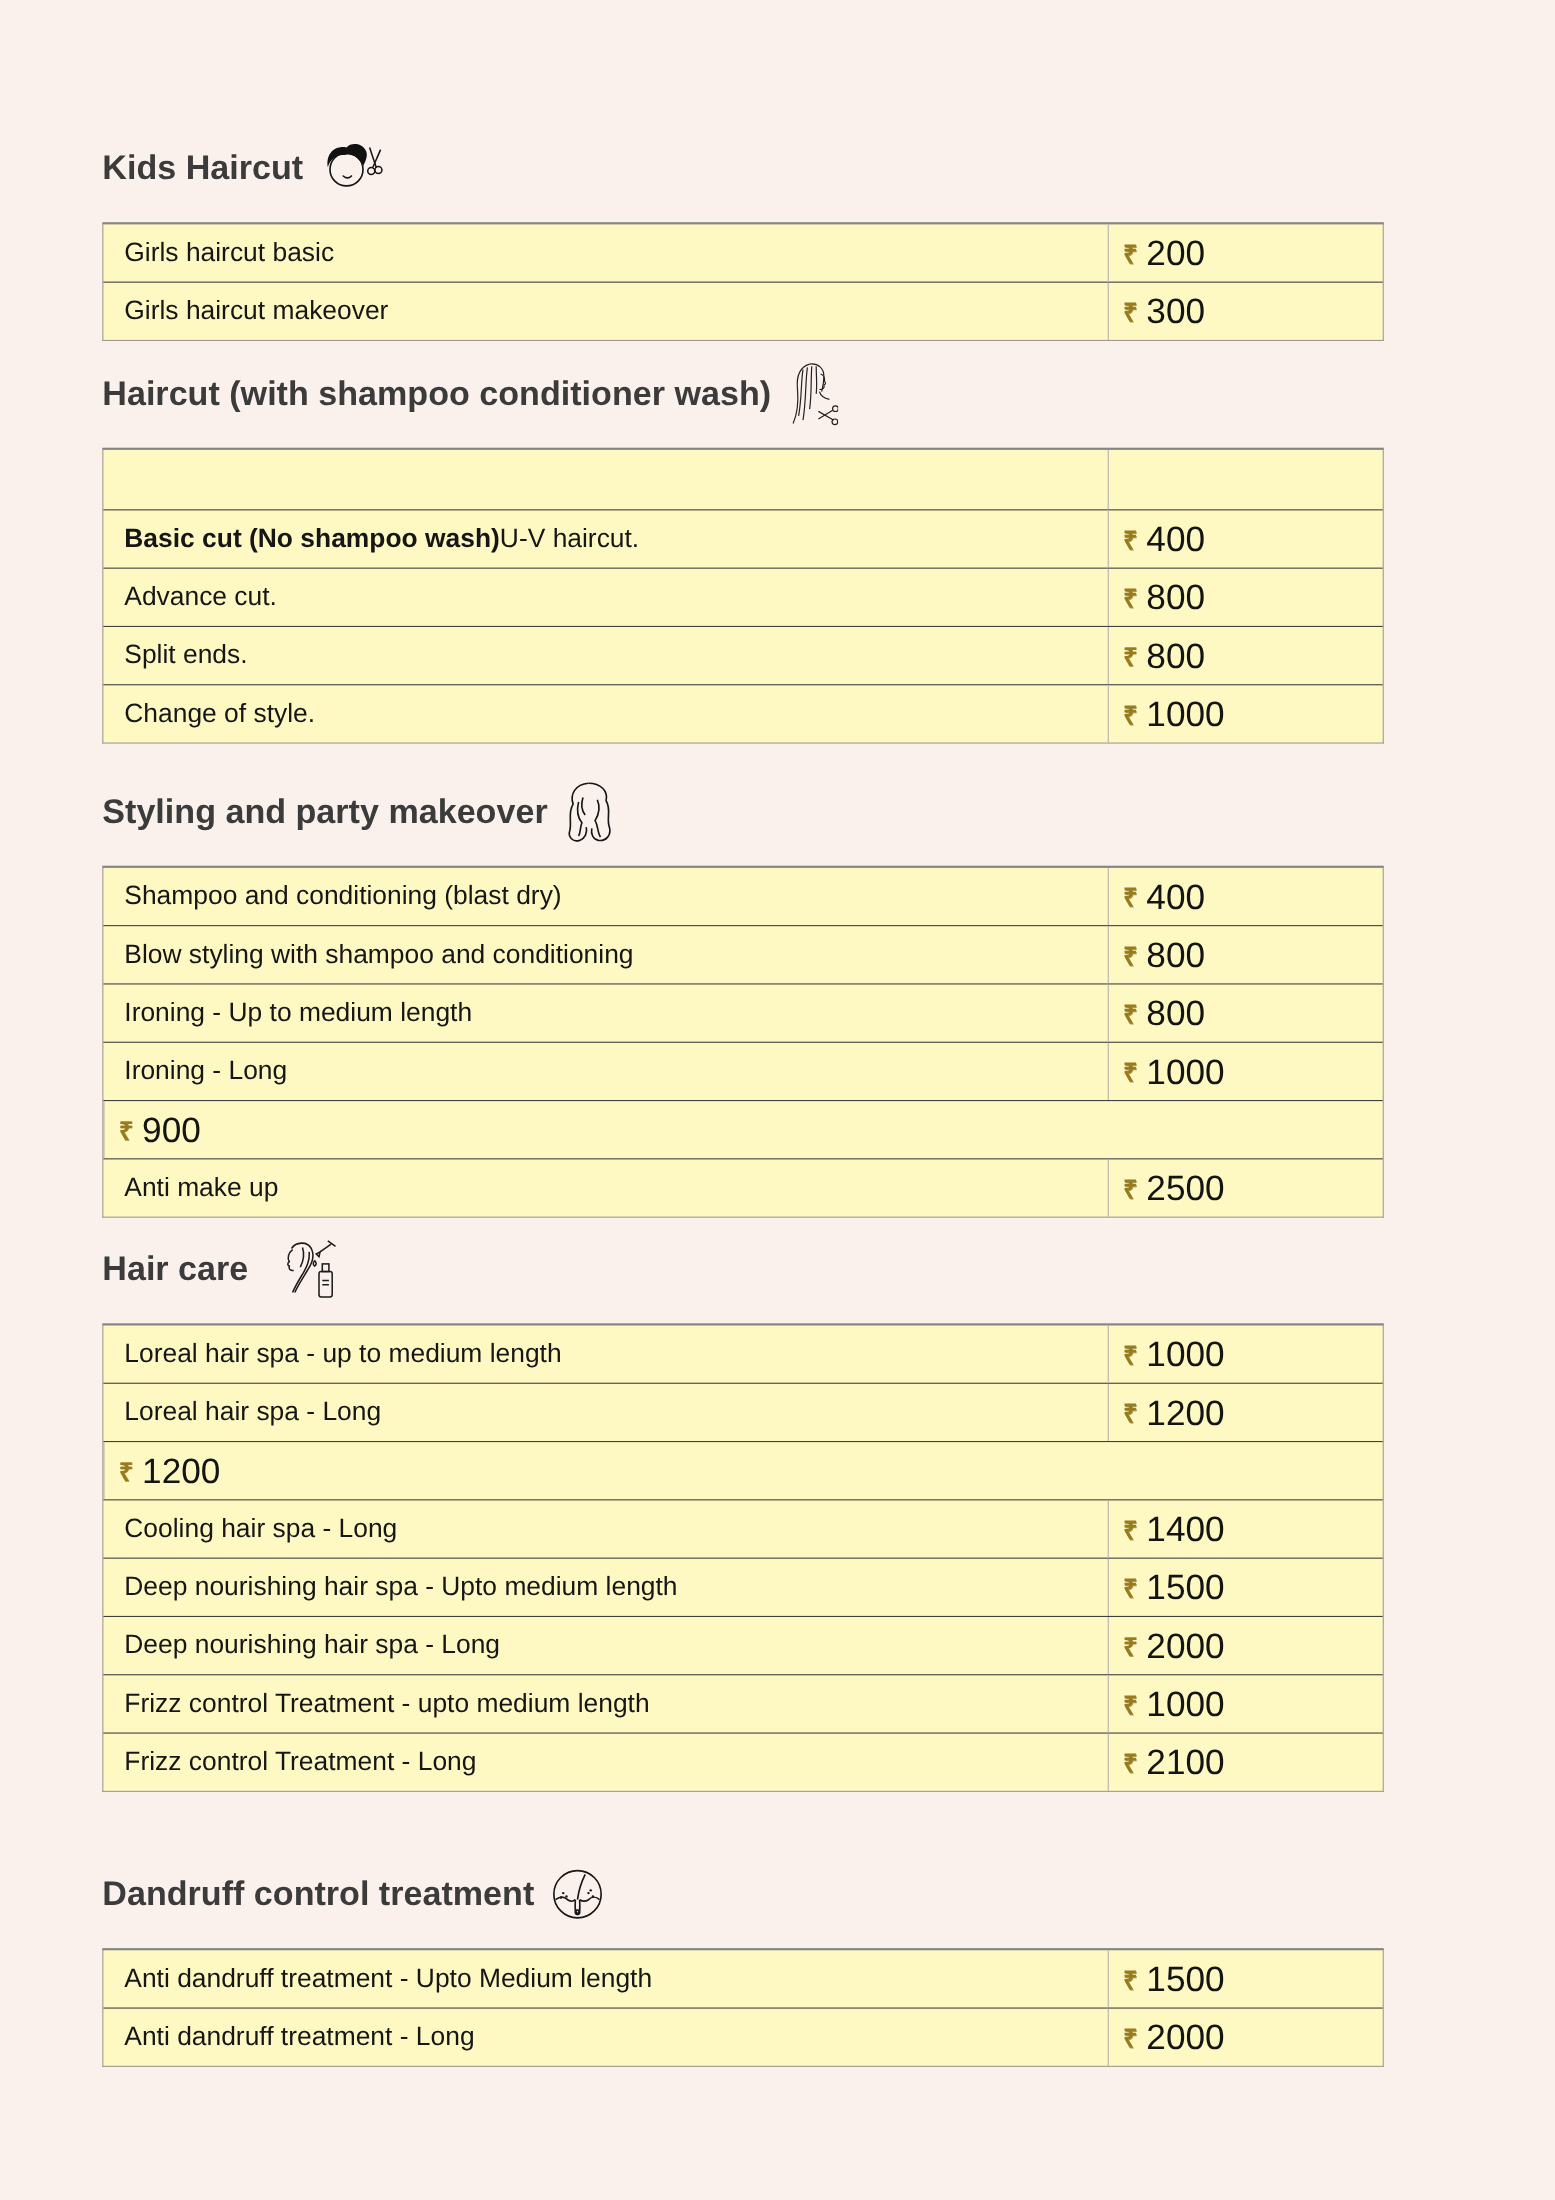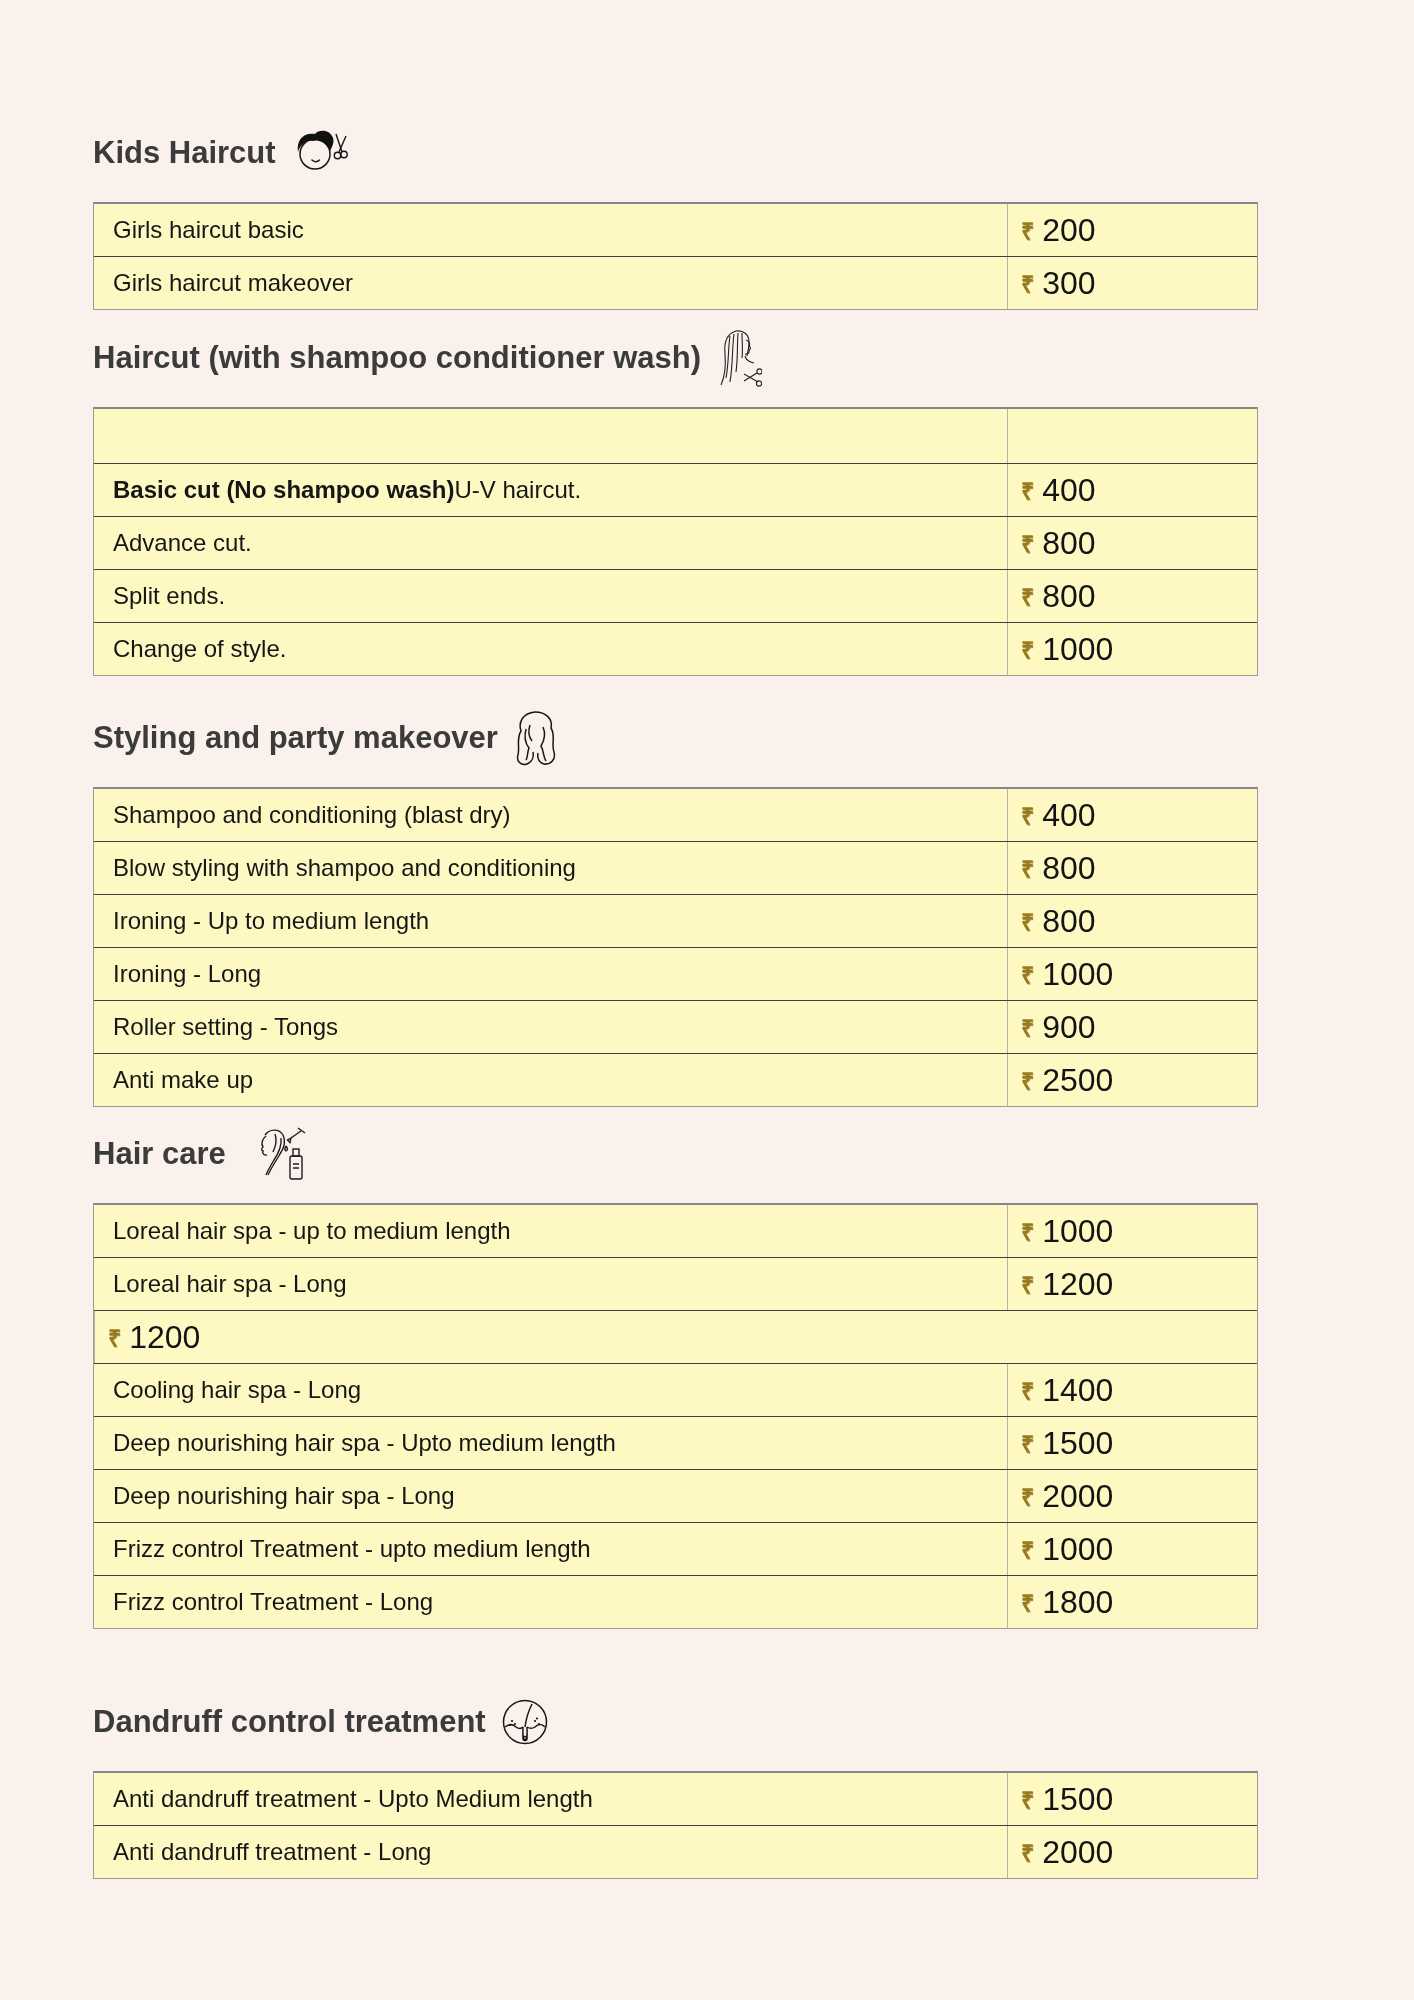--- a/index.html
+++ b/index.html
@@ -201,23 +201,20 @@
         <div class="row">
           <div class="cell lab">
             <span>Ironing - Long</span>
           </div>
           <div class="cell pr">
             <span class="rupee">₹</span>
             <span class="amt">1000</span>
           </div>
         </div>
         <div class="row">
-          <div class="cell lab">
-            <span>Roller setting - Tongs</span>
-          </div>
           <div class="cell pr">
             <span class="rupee">₹</span>
             <span class="amt">900</span>
           </div>
         </div>
         <div class="row">
           <div class="cell lab">
             <span>Anti make up</span>
           </div>
           <div class="cell pr">
@@ -309,21 +306,21 @@
             <span class="rupee">₹</span>
             <span class="amt">1000</span>
           </div>
         </div>
         <div class="row">
           <div class="cell lab">
             <span>Frizz control Treatment - Long</span>
           </div>
           <div class="cell pr">
             <span class="rupee">₹</span>
-            <span class="amt">1800</span>
+            <span class="amt">2100</span>
           </div>
         </div>
       </div>
   </section>
 
   <section class="svc svc-5">
     <h2 class="hd">
       <span>Dandruff control treatment</span>
       <span class="icon">
         <svg width="48" height="48" viewBox="0 0 48 48">

